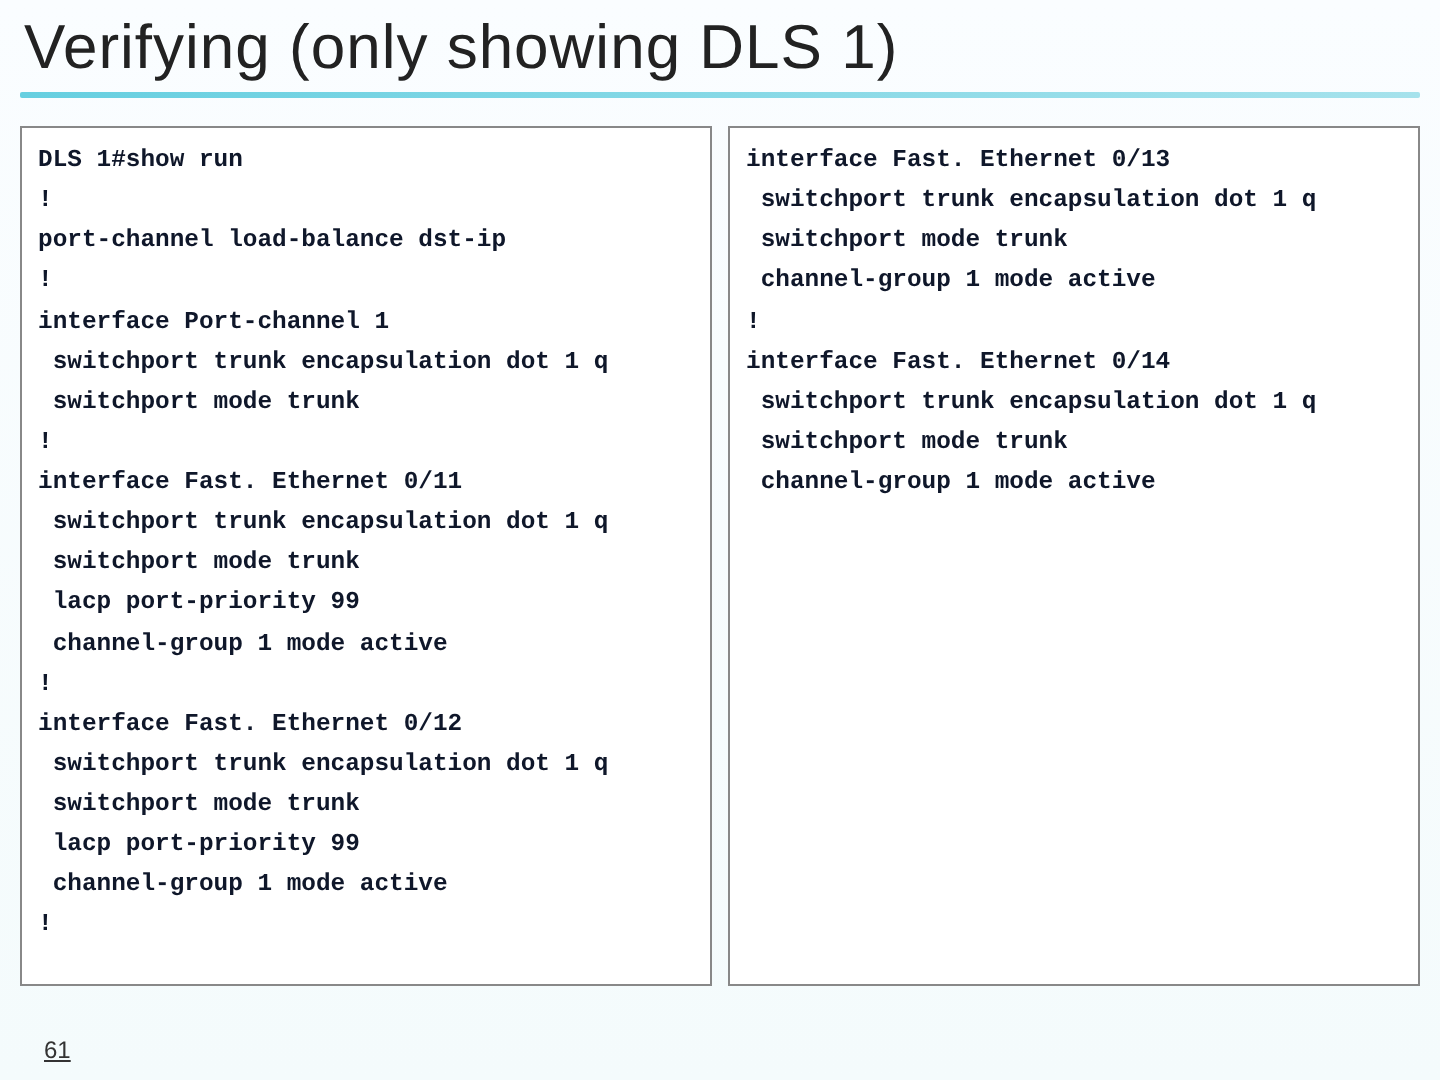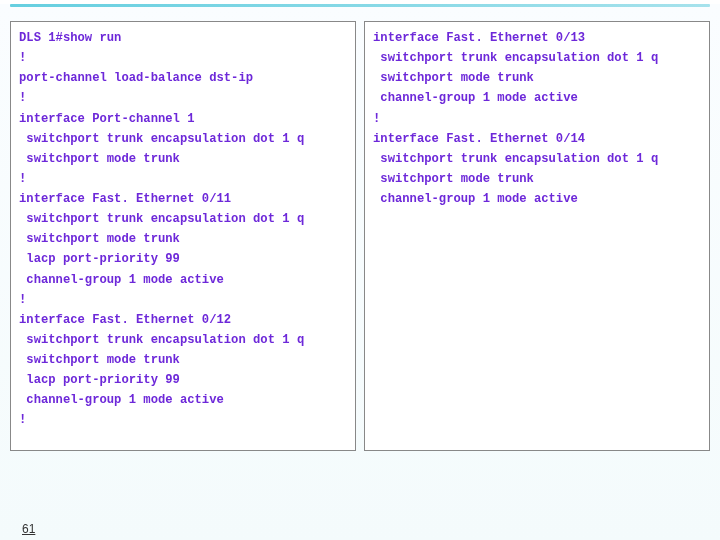--- a/index.html
+++ b/index.html
@@ -43,37 +43,38 @@
     background: #fff;
     padding: 6px 8px 6px 8px;
     box-sizing: border-box;
     min-height: 430px;
   }
   .code {
     font-family: "Courier New", monospace;
     font-size: 12.2px;
     line-height: 1.65;
     white-space: pre;
-    color: #6d28d9;
+    color: #0f172a;
     font-weight: bold;
   }
   .pagenum {
     position: absolute;
     left: 22px;
     bottom: 8px;
     font-size: 12px;
     color: #333;
     text-decoration: underline;
     font-family: "Segoe UI", Arial, sans-serif;
   }
 </style>
 </head>
 <body>
 <div class="slide">
 
+  <div class="title">Verifying (only showing DLS 1)</div>
   <div class="title-underline"></div>
 
   <div class="cols">
     <div class="col">
       <div class="code">DLS 1#show run
 !
 port-channel load-balance dst-ip
 !
 interface Port-channel 1
  switchport trunk encapsulation dot 1 q

